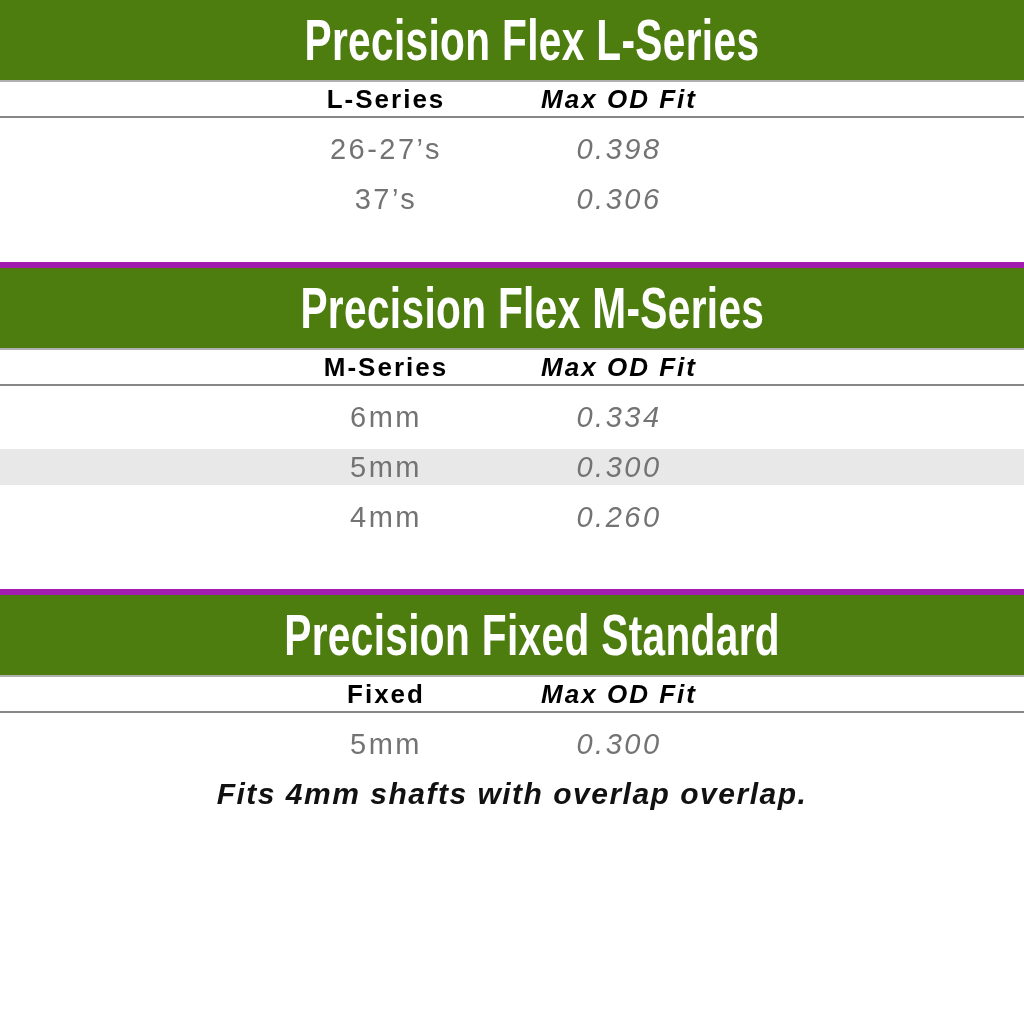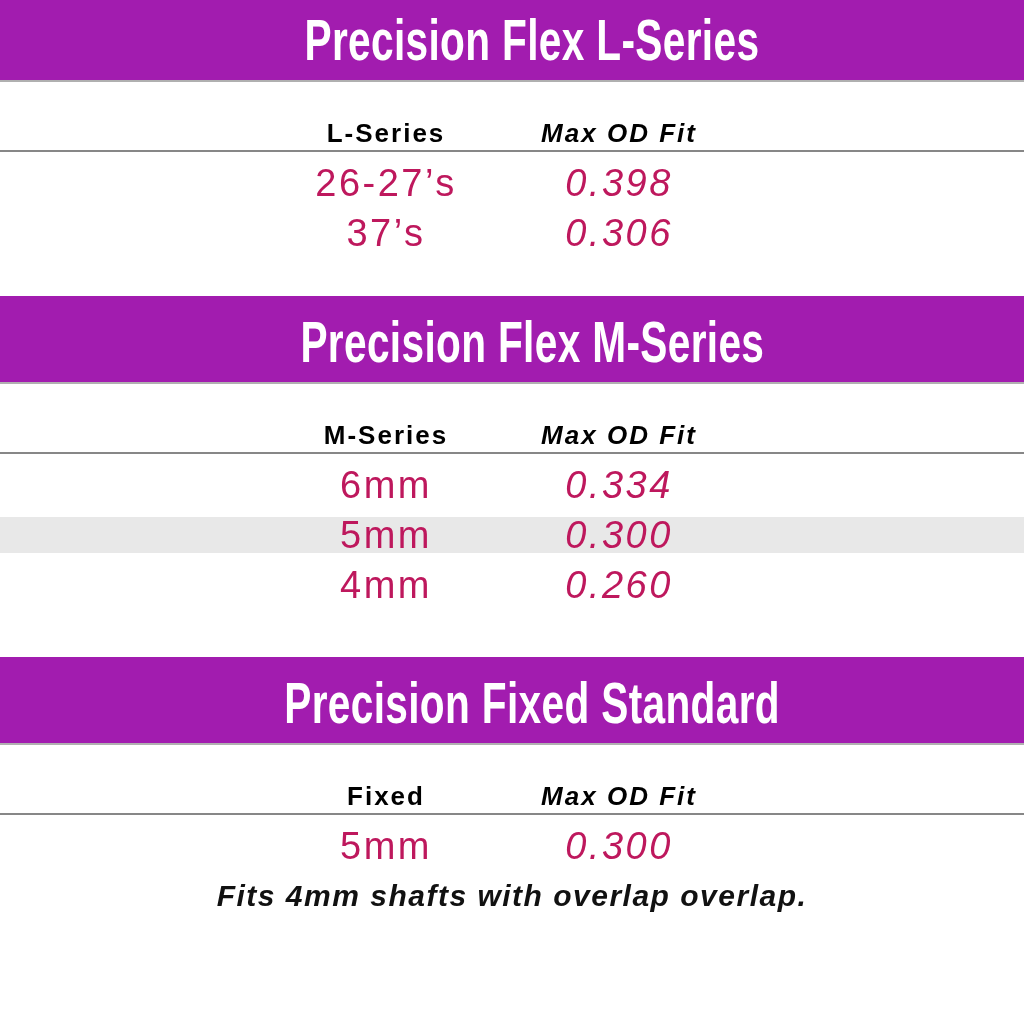--- a/index.html
+++ b/index.html
@@ -13,21 +13,21 @@
     width: 1024px;
     height: 1024px;
     background: #ffffff;
     overflow: hidden;
     color: #1f1f1f;
   }
 
   
   .banner {
     height: 80px;
-    background: #a21caf;
+    background: #4d7c0f;
     border-bottom: 2px solid #b0b0b0;
     display: flex;
     align-items: center;
     justify-content: center;
     padding-left: 40px;
   }
   .banner.bordered-top {
     border-top: 6px solid #a21caf;
   }
   .banner-text {
@@ -38,21 +38,20 @@
     line-height: 80px;
     white-space: nowrap;
     transform: scaleX(0.70);
     letter-spacing: 0.5px;
   }
 
   
   .table-head {
     position: relative;
     height: 34px;
-    margin-top: 34px;
   }
   .divider {
     height: 2px;
     background: #878787;
   }
   .table-head .cell {
     font-weight: bold;
     font-size: 26px;
     letter-spacing: 2px;
     color: #000000;
@@ -70,23 +69,23 @@
     background-clip: padding-box;
   }
   .row.striped {
     background-color: #e8e8e8;
   }
   .cell {
     position: absolute;
     top: 50%;
     transform: translate(-50%, -50%);
     white-space: nowrap;
-    font-size: 38px;
+    font-size: 29px;
     letter-spacing: 2.5px;
-    color: #be185d;
+    color: #737373;
   }
   .col1 { left: 386px; }
   .col2 { left: 619px; font-style: italic; }
 
   
   .note {
     height: 50px;
     display: flex;
     align-items: center;
     justify-content: center;

